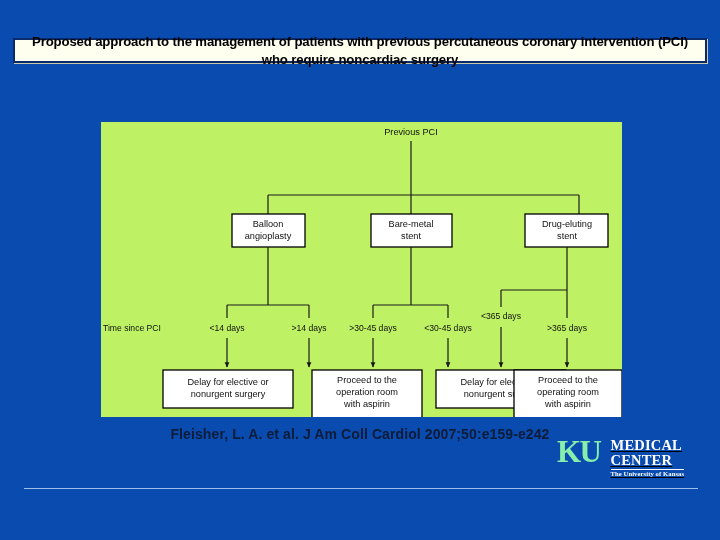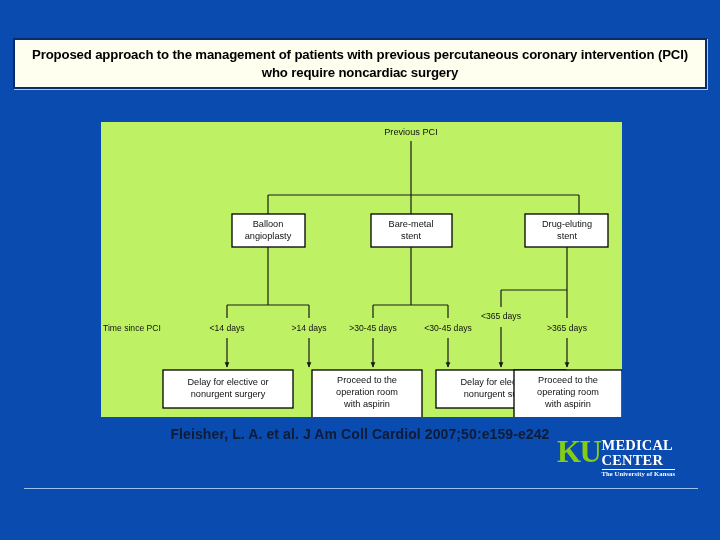--- a/index.html
+++ b/index.html
@@ -14,21 +14,21 @@
     overflow: hidden;
     position: relative;
   }
 
   
   #title-banner {
     position: absolute;
     left: 13px;
     top: 38px;
     width: 694px;
-    height: 51px;
+    height: 25px;
     background: #fffff0;
     border: 2px solid #0b2a6b;
     box-sizing: border-box;
     display: flex;
     align-items: center;
     justify-content: center;
     box-shadow: 1px 1px 0 #c9c9a8;
   }
   #title-text {
     font-size: 13.2px;
@@ -106,29 +106,30 @@
     left: 557px;
     top: 437px;
     width: 148px;
     height: 46px;
     display: flex;
     align-items: flex-start;
   }
   #ku-mark {
     font-size: 31px;
     font-weight: bold;
-    color: #84cc16;
+    color: #86efac;
     line-height: 0.92;
     letter-spacing: -1.5px;
     font-family: "Liberation Serif", serif;
     margin-top: 1px;
   }
   #ku-wordmark {
-    margin-left: 1px;
+    margin-left: 10px;
     padding-top: 1px;
+    text-decoration: underline;
   }
   .ku-line {
     font-family: "Liberation Serif", serif;
     font-size: 14.5px;
     font-weight: bold;
     color: #ffffff;
     line-height: 1.0;
     letter-spacing: 0.2px;
   }
   #ku-rule {

